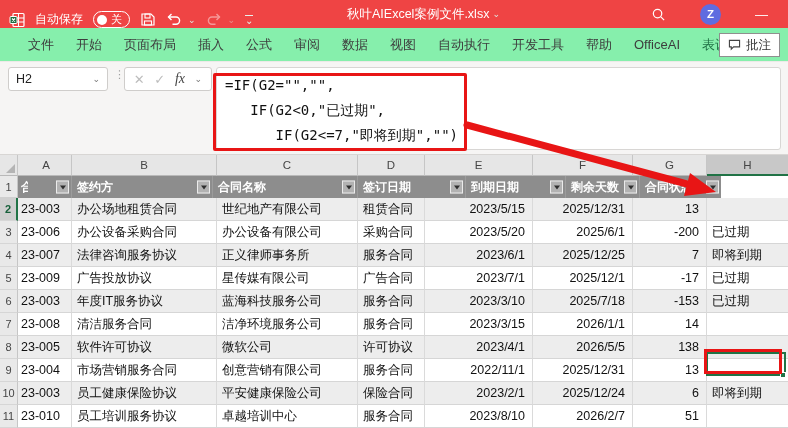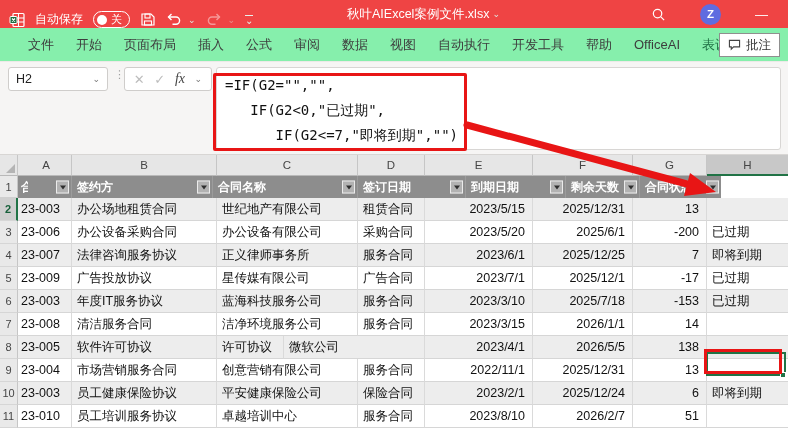--- a/index.html
+++ b/index.html
@@ -294,22 +294,22 @@
           <div class="cell c3">服务合同</div>
           <div class="cell c4 r">2023/3/15</div>
           <div class="cell c5 r">2026/1/1</div>
           <div class="cell c6 r">14</div>
           <div class="cell c7"></div>
         </div>
         <div class="row banded">
           <div class="rowhdr">8</div>
           <div class="cell c0">23-005</div>
           <div class="cell c1">软件许可协议</div>
+          <div class="cell c2">微软公司</div>
           <div class="cell c3">许可协议</div>
-          <div class="cell c2">微软公司</div>
           <div class="cell c4 r">2023/4/1</div>
           <div class="cell c5 r">2026/5/5</div>
           <div class="cell c6 r">138</div>
           <div class="cell c7"></div>
         </div>
         <div class="row">
           <div class="rowhdr">9</div>
           <div class="cell c0">23-004</div>
           <div class="cell c1">市场营销服务合同</div>
           <div class="cell c2">创意营销有限公司</div>

